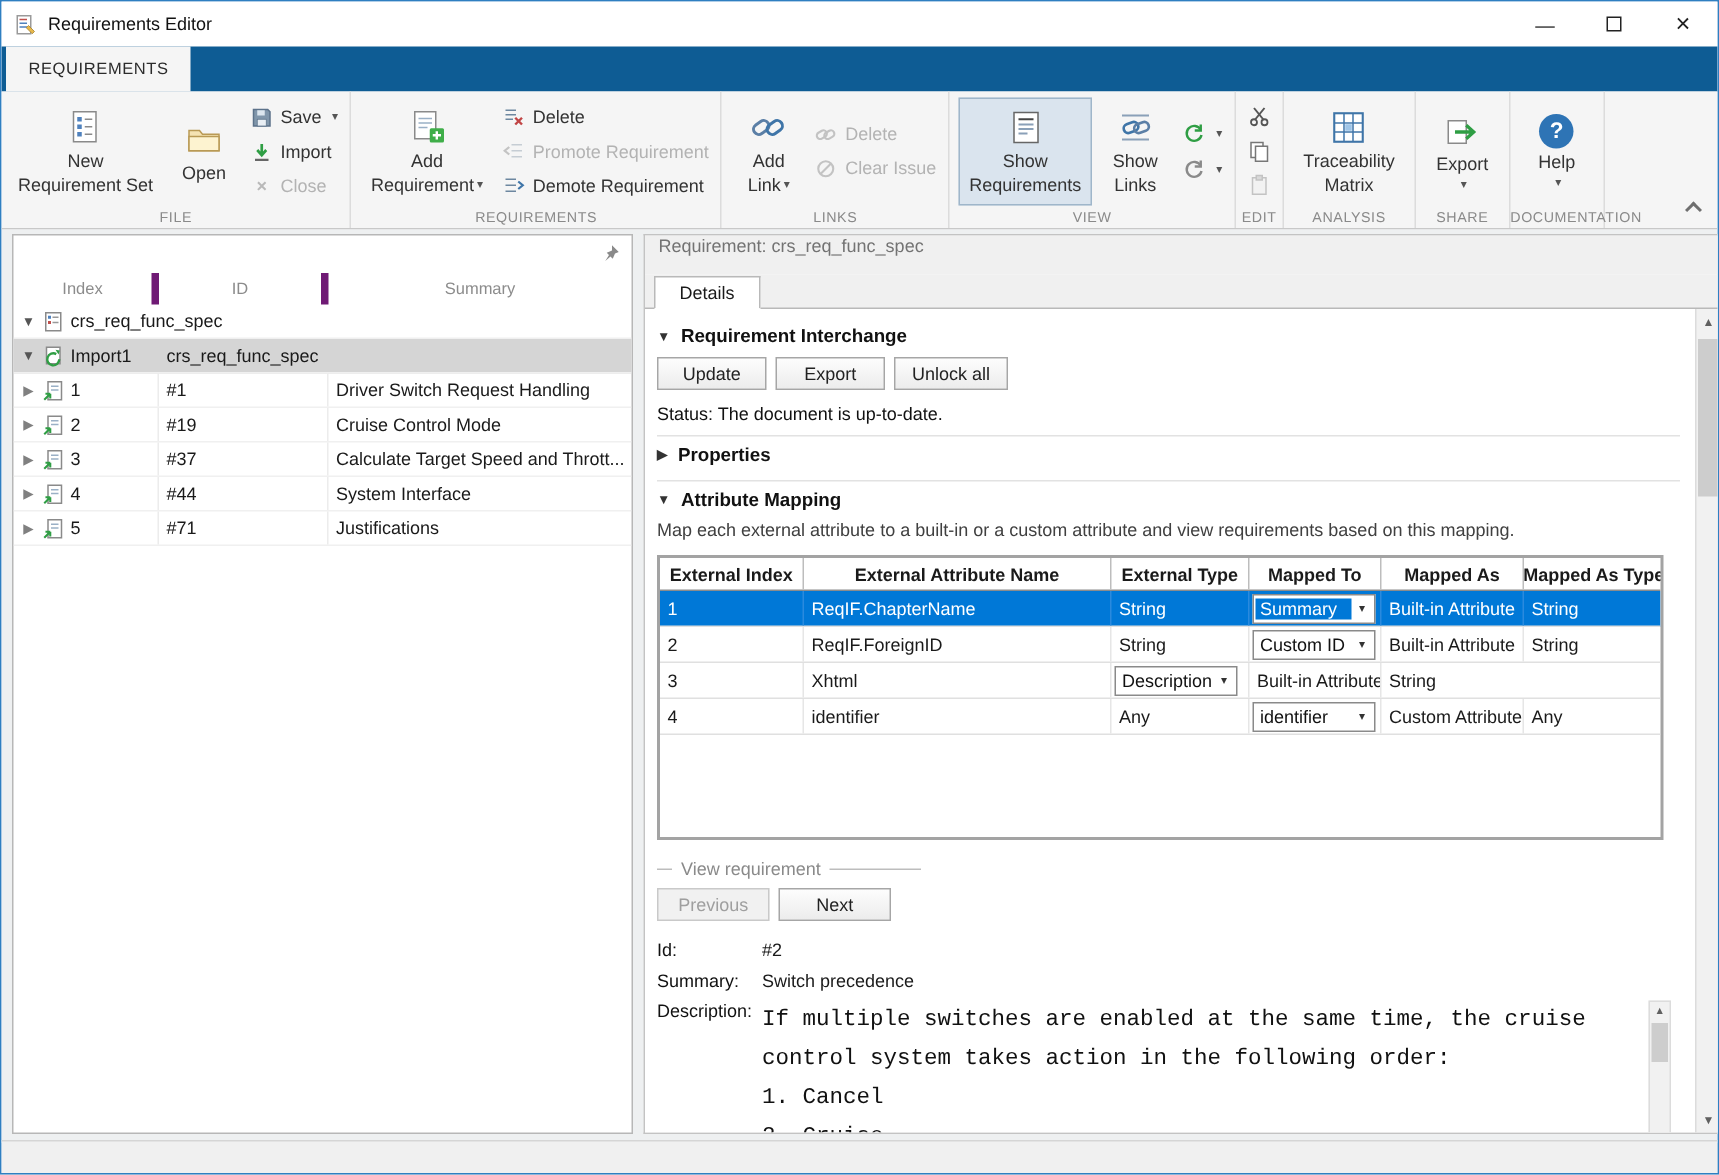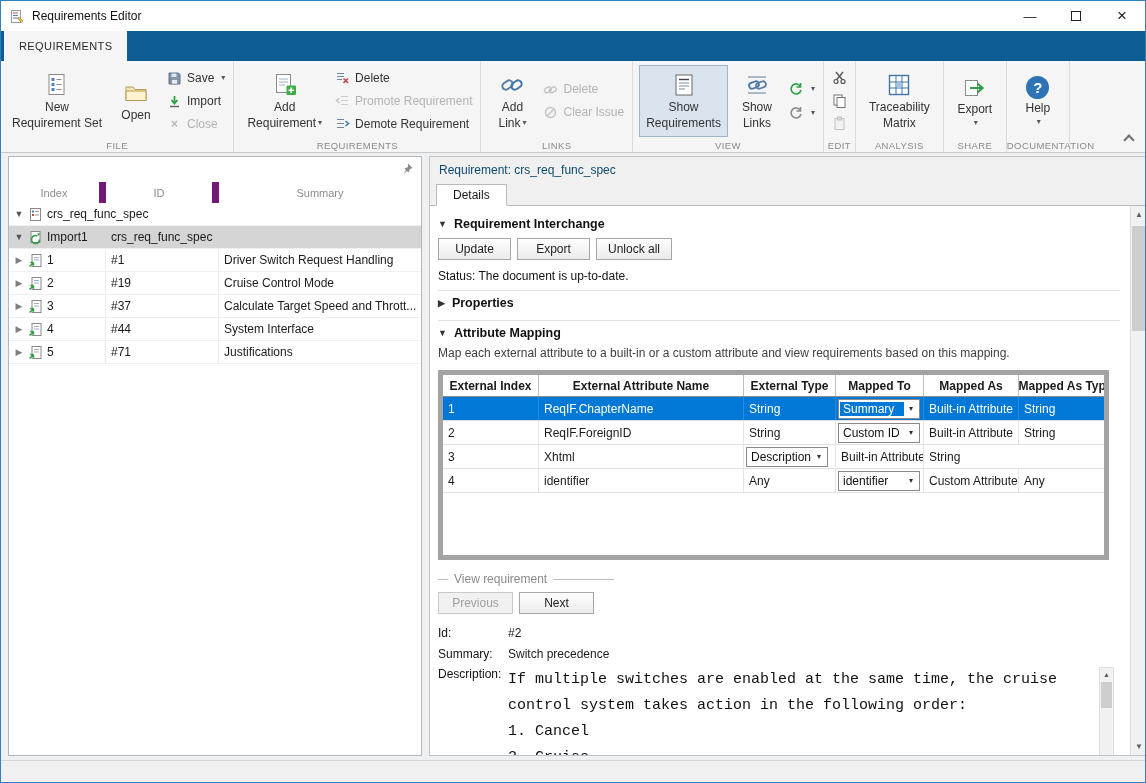--- a/index.html
+++ b/index.html
@@ -32,59 +32,59 @@
   .collapse-ribbon{position:absolute;right:12px;bottom:8px;width:8px;height:8px;border-left:2px solid #6f6f6f;border-top:2px solid #6f6f6f;transform:rotate(45deg);}
 
   
   .workspace{position:absolute;top:152px;left:0;width:100%;height:609px;background:#eef0f1;}
 
   
   .left-panel{position:absolute;left:7px;top:3px;width:414px;height:600px;background:#fff;border:1px solid #b7b7b7;overflow:hidden;}
   .tree-top{height:25px;position:relative;}
   .pin{position:absolute;right:7px;top:5px;}
   .tree-cols{display:grid;grid-template-columns:97px 113px 1fr;height:21px;color:#8c8c8c;font-size:11px;}
-  .tree-cols>div{display:flex;align-items:center;justify-content:center;border-right:7px solid #701a75;}
+  .tree-cols>div{display:flex;align-items:center;justify-content:center;border-right:5px solid #701a75;}
   .tree-cols>div:last-child{border-right:none;}
   .tree-row{height:23px;display:grid;grid-template-columns:97px 113px 1fr;border-bottom:1px solid #f0f0f0;align-items:stretch;}
   .tree-row .cell{display:flex;align-items:center;border-right:1px solid #ececec;padding-left:5px;overflow:hidden;white-space:nowrap;gap:4px;}
   .tree-row .cell:last-child{border-right:none;}
   .tree-row.flat{display:flex;}
   .tree-row.flat .cell{border-right:none;}
   .tree-row.sel{background:#d5d5d5;}
   .tree-row.sel .cell{border-right:none;}
   .twisty{width:10px;font-size:9px;color:#555;flex:0 0 10px;text-align:center;}
   .twisty.closed{color:#808080;}
   .ind-root{padding-left:2px;}
   .ind-import{padding-left:14px;}
   .ind-child{padding-left:28px;}
 
   
   .right-panel{position:absolute;left:428px;top:3px;width:718px;height:600px;background:#fff;border:1px solid #c3c3c3;border-right:none;overflow:hidden;}
-  .req-header{height:26px;background:#f0f0f0;display:flex;align-items:center;padding-left:9px;color:#0c4a6e;}
+  .req-header{height:26px;background:#f0f0f0;display:flex;align-items:flex-start;padding-left:9px;color:#737373;}
   .tab-bar{height:23px;background:#f0f0f0;display:flex;align-items:flex-end;padding-left:6px;border-bottom:1px solid #b9b9b9;}
   .tab{height:22px;background:#fff;border:1px solid #b9b9b9;border-bottom:1px solid #fff;padding:0 16px;display:flex;align-items:center;margin-bottom:-1px;}
   .details-body{position:absolute;top:49px;left:0;right:17px;bottom:0;background:#fff;padding:8px 0 0 8px;overflow:hidden;}
   .v-scroll{position:absolute;top:49px;right:0;width:17px;bottom:0;background:#f1f1f1;border-left:1px solid #dcdcdc;}
   .sb-btn{height:17px;display:flex;align-items:center;justify-content:center;font-size:8px;color:#606060;}
   .sb-btn.bottom{position:absolute;bottom:0;left:0;right:0;}
   .sb-thumb{position:absolute;top:20px;left:1px;right:1px;height:105px;background:#cdcdcd;}
 
   .section-header{display:flex;align-items:center;gap:7px;font-weight:bold;font-size:12.5px;color:#111;padding:3px 0;}
   .section-arrow{font-size:9px;color:#333;}
   .sep{border:none;border-top:1px solid #e2e2e2;margin:7px 10px 2px 0;}
 
   .btn{display:inline-flex;align-items:center;justify-content:center;height:22px;padding:0 11px;background:linear-gradient(#fdfdfd,#ececec);border:1px solid #a6a6a6;color:#222;font-size:12px;white-space:nowrap;}
   .btn.disabled{color:#9f9f9f;background:#f1f1f1;border-color:#c9c9c9;}
   .btn-row{display:flex;gap:6px;margin-top:4px;}
   .btn.w72{min-width:73px;}
   .btn.w75{min-width:75px;}
   .status-line{margin-top:9px;color:#111;}
 
   .map-desc{margin-top:3px;color:#404040;}
-  .map-table{width:671px;border:5px solid #a3a3a3;margin-top:10px;height:190px;background:#fff;overflow:hidden;}
+  .map-table{width:671px;border:2px solid #a3a3a3;margin-top:10px;height:190px;background:#fff;overflow:hidden;}
   .mt-header{display:grid;grid-template-columns:96px 205px 92px 88px 95px 93px;font-weight:bold;border-bottom:1px solid #8c8c8c;height:22px;}
   .mt-header div{display:flex;align-items:center;justify-content:center;border-right:1px solid #bdbdbd;overflow:hidden;white-space:nowrap;}
   .mt-header div:last-child{border-right:none;}
   .mt-row{display:grid;grid-template-columns:96px 205px 92px 88px 95px 93px;height:24px;border-bottom:1px solid #e0e0e0;}
   .mt-row .td{display:flex;align-items:center;padding-left:5px;border-right:1px solid #e6e6e6;overflow:hidden;white-space:nowrap;}
   .mt-row .td:last-child{border-right:none;}
   .mt-row.selected{background:#0078d7;color:#fff;}
   .mt-row.selected .td{border-right-color:#2a8ade;}
   .combo{width:82px;height:20px;background:#fff;border:1px solid #8a8a8a;display:flex;align-items:center;color:#111;padding:1px;}
   .combo .ct{flex:1;padding-left:3px;overflow:hidden;white-space:nowrap;}

